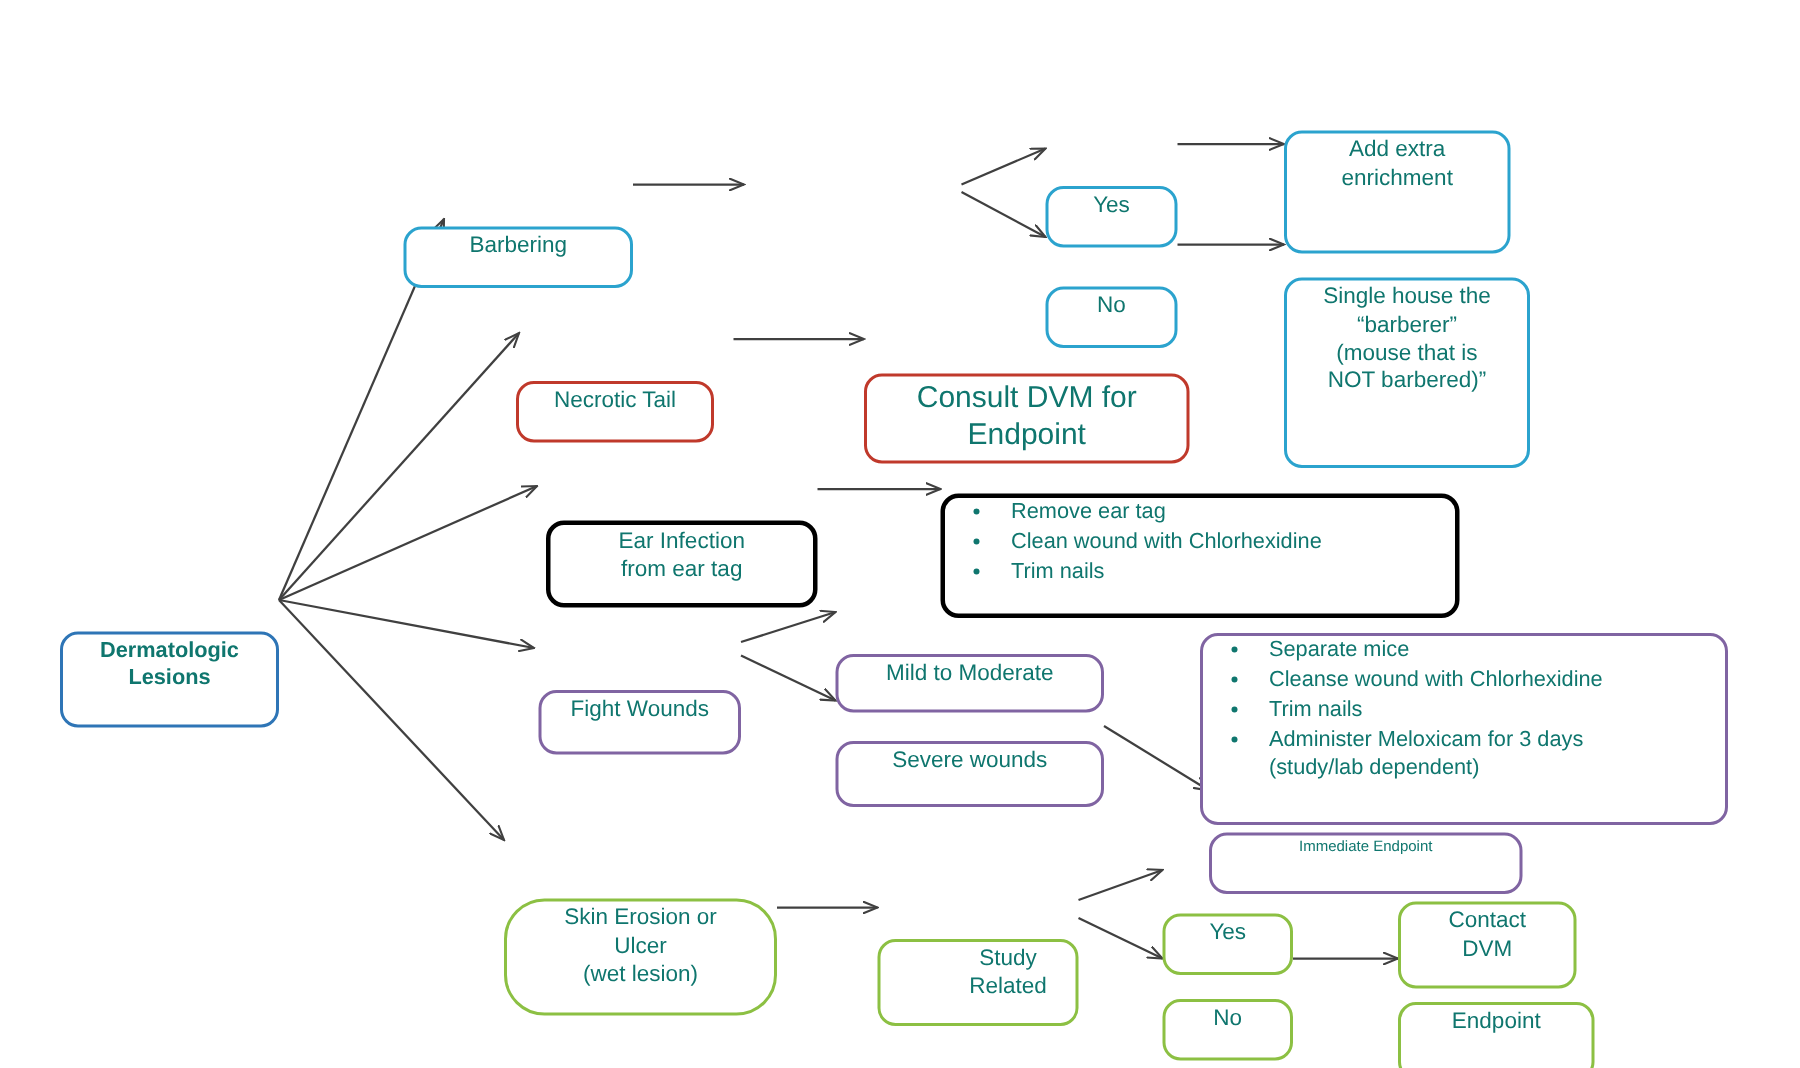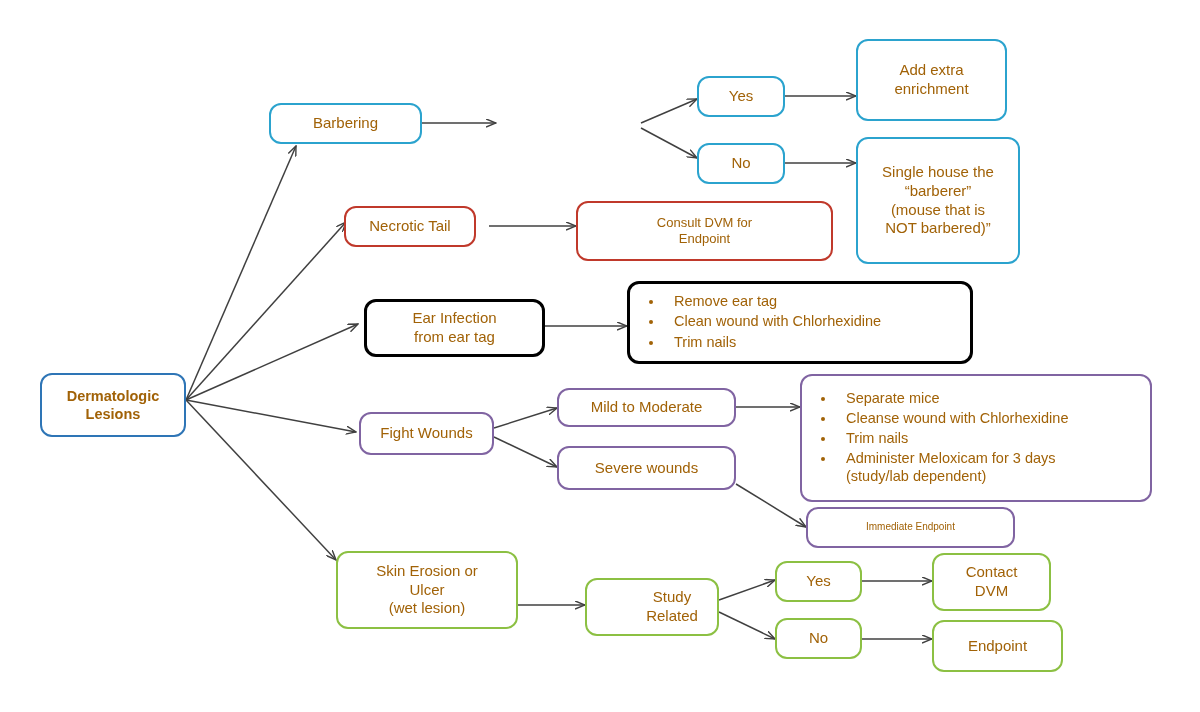--- a/index.html
+++ b/index.html
@@ -26,26 +26,26 @@
     height: 712px;
     pointer-events: none;
   }
   .node {
     position: absolute;
     box-sizing: border-box;
     background: #ffffff;
     border-style: solid;
     border-radius: 12px;
     display: flex;
-    align-items: center;
     justify-content: center;
     text-align: center;
-    color: #a16207;
+    color: #0f766e;
     line-height: 1.25;
     z-index: 2;
+    margin-top: 48px;
   }
   .node .label {
     white-space: pre-line;
     padding: 2px 6px;
   }
   .node.bullets {
     justify-content: flex-start;
     text-align: left;
   }
   .node.bullets ul {
@@ -135,21 +135,21 @@
     <span class="label">Single house the
 “barberer”
 (mouse that is
 NOT barbered)”</span>
   </div>
 
   <div class="node" style="left:344px; top:206px; width:132px; height:41px; border-color:#C0392B; border-width:2.5px; font-size:15px;">
     <span class="label">Necrotic Tail</span>
   </div>
 
-  <div class="node" style="left:576px; top:201px; width:257px; height:60px; border-color:#C0392B; border-width:2.5px; font-size:13px;">
+  <div class="node" style="left:576px; top:201px; width:217px; height:60px; border-color:#C0392B; border-width:2.5px; font-size:20px;">
     <span class="label">Consult DVM for
 Endpoint</span>
   </div>
 
   <div class="node" style="left:364px; top:299px; width:181px; height:58px; border-color:#000000; border-width:3px; font-size:15px;">
     <span class="label">Ear Infection
 from ear tag</span>
   </div>
 
   <div class="node bullets" style="left:627px; top:281px; width:346px; height:83px; border-color:#000000; border-width:3px; font-size:14.5px;">
@@ -179,21 +179,21 @@
       <li>Trim nails</li>
       <li>Administer Meloxicam for 3 days
 (study/lab dependent)</li>
     </ul>
   </div>
 
   <div class="node" style="left:806px; top:507px; width:209px; height:41px; border-color:#8064A2; border-width:2.5px; font-size:10px;">
     <span class="label">Immediate Endpoint</span>
   </div>
 
-  <div class="node" style="left:336px; top:551px; width:182px; height:78px; border-color:#8CC043; border-width:2.5px; font-size:15px;">
+  <div class="node" style="left:336px; top:551px; width:182px; height:78px; border-color:#8CC043; border-width:2.5px; font-size:15px;border-radius:27px;">
     <span class="label">Skin Erosion or
 Ulcer
 (wet lesion)</span>
   </div>
 
   <div class="node" style="left:585px; top:578px; width:134px; height:58px; border-color:#8CC043; border-width:2.5px; font-size:15px;padding-left:40px;">
     <span class="label">Study
 Related</span>
   </div>
 

